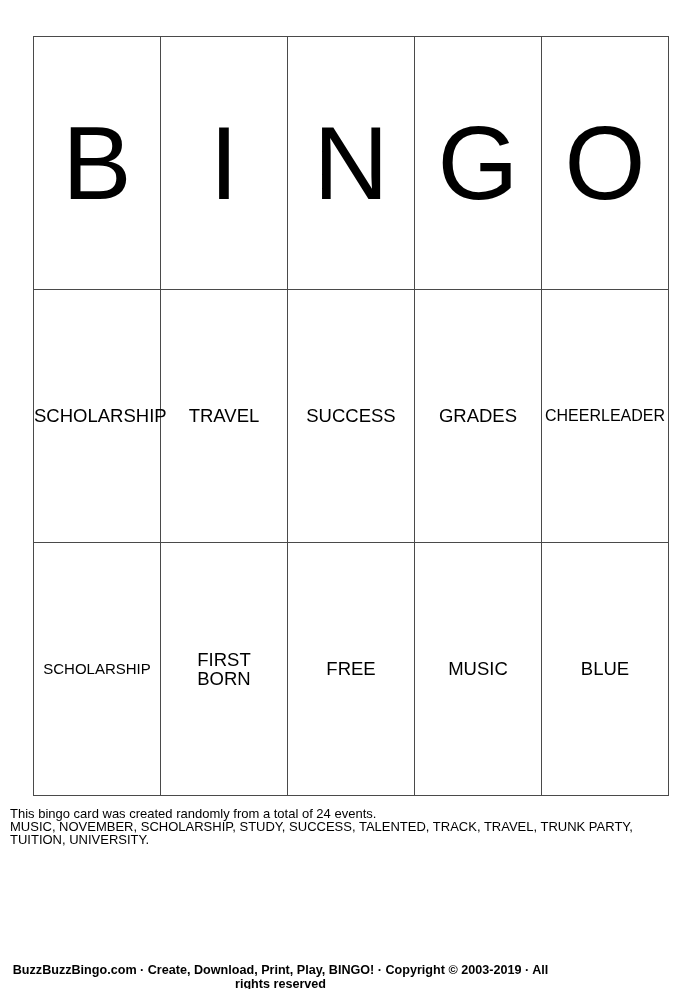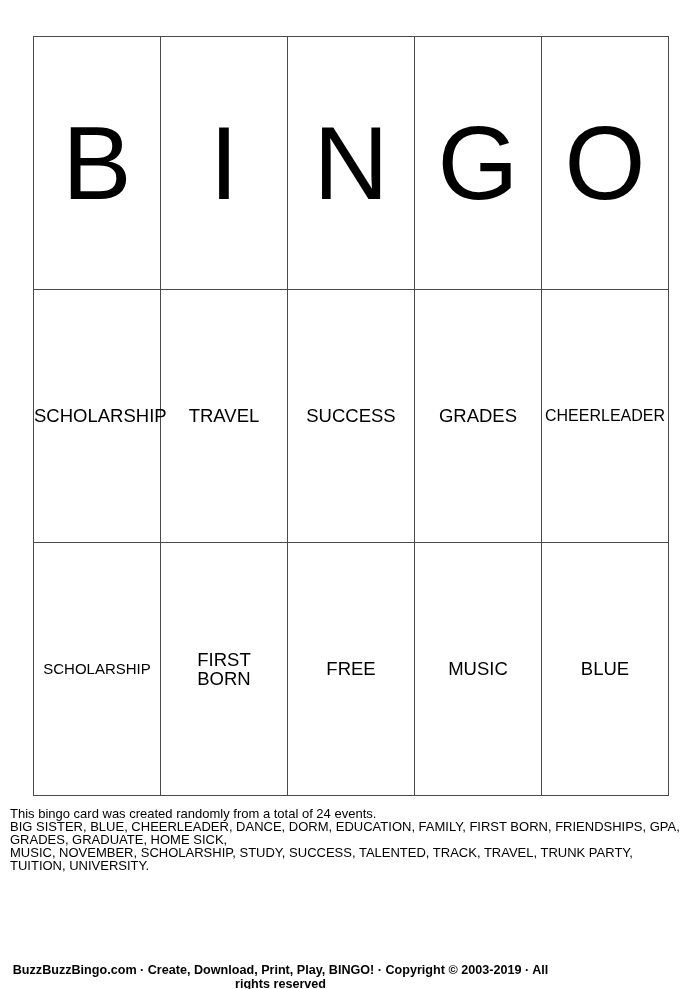--- a/index.html
+++ b/index.html
@@ -40,17 +40,16 @@
     <td class="cell">FIRST<br>BORN</td>
     <td class="cell">FREE</td>
     <td class="cell">MUSIC</td>
     <td class="cell">BLUE</td>
   </tr>
 </tbody>
   </table>
 
 <div class="info">
   <div>This bingo card was created randomly from a total of 24 events.</div>
-  <div>BIG SISTER, BLUE, CHEERLEADER, DANCE, DORM, EDUCATION, FAMILY, FIRST BORN, FRIENDSHIPS, GPA, GRADES, GRADUATE, HOME SICK,</div>
   <div>MUSIC, NOVEMBER, SCHOLARSHIP, STUDY, SUCCESS, TALENTED, TRACK, TRAVEL, TRUNK PARTY, TUITION, UNIVERSITY.</div>
 </div>
 
 <div class="footer">BuzzBuzzBingo.com · Create, Download, Print, Play, BINGO! · Copyright © 2003-2019 · All rights reserved</div>
 
 </body></html>

